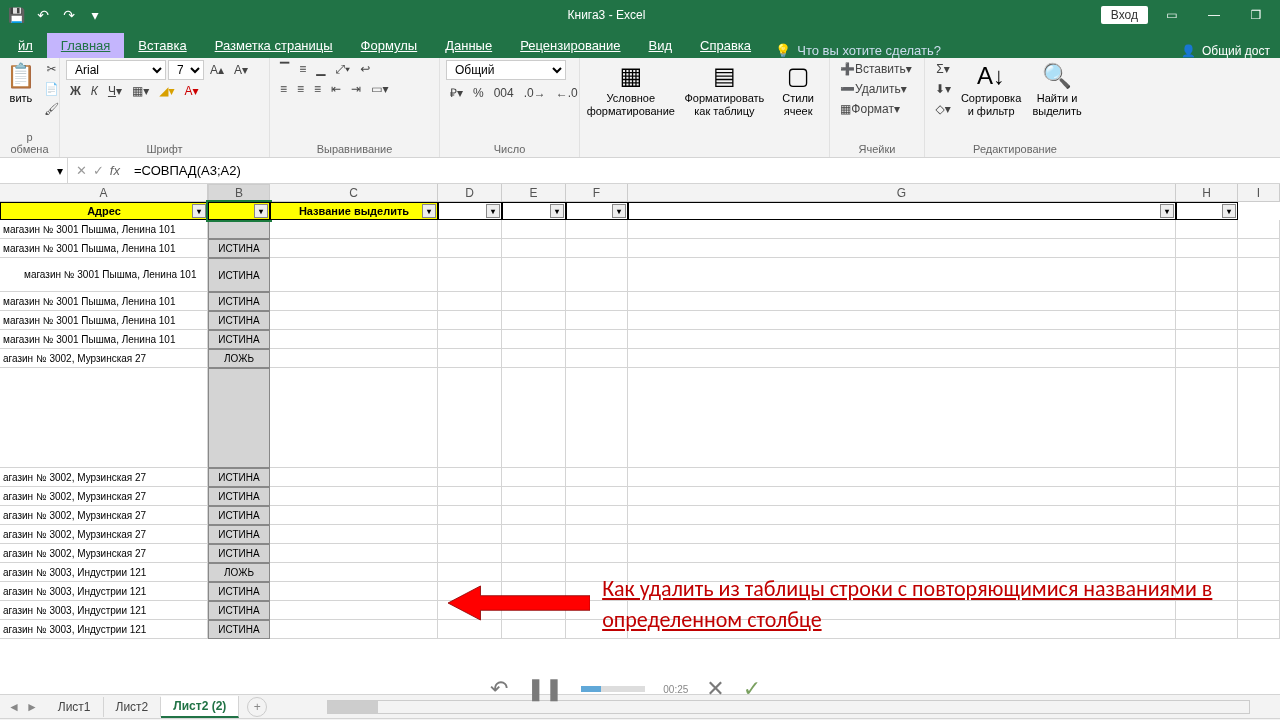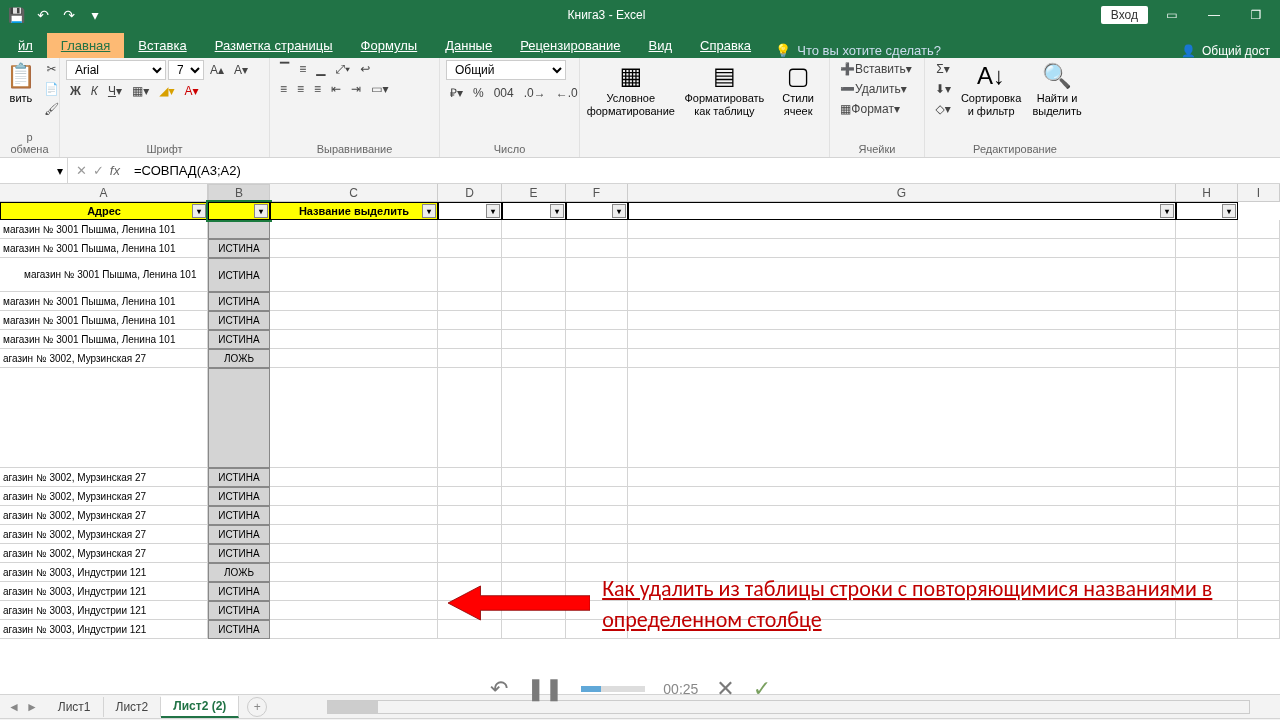--- a/index.html
+++ b/index.html
@@ -10,21 +10,21 @@
 .title-bar .qat { display: flex; align-items: center; gap: 8px; padding: 0 8px; }
 .title-bar .qat-btn { width: 18px; height: 18px; display: flex; align-items: center; justify-content: center; color: #fff; cursor: pointer; font-size: 14px; }
 .title-bar .title { flex: 1; text-align: center; }
 .title-bar .right-controls { display: flex; align-items: center; gap: 6px; padding-right: 6px; }
 .login-btn { background: #fff; color: #333; padding: 2px 10px; border-radius: 2px; font-size: 12px; }
 .win-btn { width: 36px; height: 26px; display: flex; align-items: center; justify-content: center; color: #fff; font-size: 12px; }
 
 
 .ribbon-tabs { height: 28px; background: #217346; display: flex; align-items: flex-end; padding-left: 4px; color: #fff; font-size: 13px; }
 .ribbon-tab { padding: 5px 14px; cursor: pointer; text-decoration: underline; }
-.ribbon-tab.active { background: #fdba74; color: #217346; }
+.ribbon-tab.active { background: #c4b5fd; color: #217346; }
 .ribbon-right { margin-left: auto; display:flex; align-items:center; padding: 0 10px; gap:6px; font-size:12px;}
 .tellme { display:flex; align-items:center; gap:6px; padding:0 10px; color:#cde;}
 
 
 .ribbon { height: 100px; background: #f3f3f3; border-bottom: 1px solid #d4d4d4; display: flex; }
 .rgroup { border-right: 1px solid #e1e1e1; display: flex; flex-direction: column; padding: 2px 6px 0; }
 .rgroup-body { flex: 1; display: flex; align-items: flex-start; gap: 4px; }
 .rgroup-label { font-size: 11px; color: #666; text-align: center; padding: 2px 0; position:relative;}
 .rbtn { display: flex; align-items: center; justify-content: center; padding: 2px 4px; font-size: 12px; cursor: pointer; color:#444;}
 .rbtn-big { flex-direction: column; width: 48px; text-align:center; font-size:11px; line-height:1.2; gap:2px;}
@@ -65,21 +65,21 @@
 .sheet-tab.active { background:#fff; border-bottom:2px solid #217346; color:#217346; font-weight:bold;}
 .new-sheet { width:20px; height:20px; border:1px solid #ccc; border-radius:50%; display:flex; align-items:center; justify-content:center; margin-left:8px; color:#888;}
 .hscroll { flex:1; margin:0 30px 0 60px; height:14px; background:#f3f3f3; border:1px solid #ccc; position:relative;}
 .hscroll .thumb{ position:absolute; left:0; width:50px; height:100%; background:#cdcdcd;}
 
 
 .player { position:absolute; left:490px; bottom:18px; display:flex; align-items:center; gap:18px;}
 .player .pbtn { font-size:22px; color:#7a7a7a; cursor:pointer;}
 .pbar { width:64px; height:6px; background:#ddd; position:relative;}
 .pbar .pf{ position:absolute; left:0; top:0; height:100%; width:30%; background:#60a8d8;}
-.ptime { font-size:14px; color:#888;}
+.ptime { font-size:10px; color:#888;}
 .status-bar { height:20px; background:#f3f3f3; border-top:1px solid #d4d4d4; display:flex; align-items:center; font-size:11px; color:#555; padding:0 8px;}
 .status-bar .spacer{flex:1;}
 
 .colA{width:208px;} .colB{width:62px;} .colC{width:168px;} .colD{width:64px;} .colE{width:64px;} .colF{width:62px;} .colG{width:548px;} .colH{width:62px;} .colI{width:42px;}
 </style>
 </head>
 <body>
 
 <div class="title-bar">
   <div class="qat">

